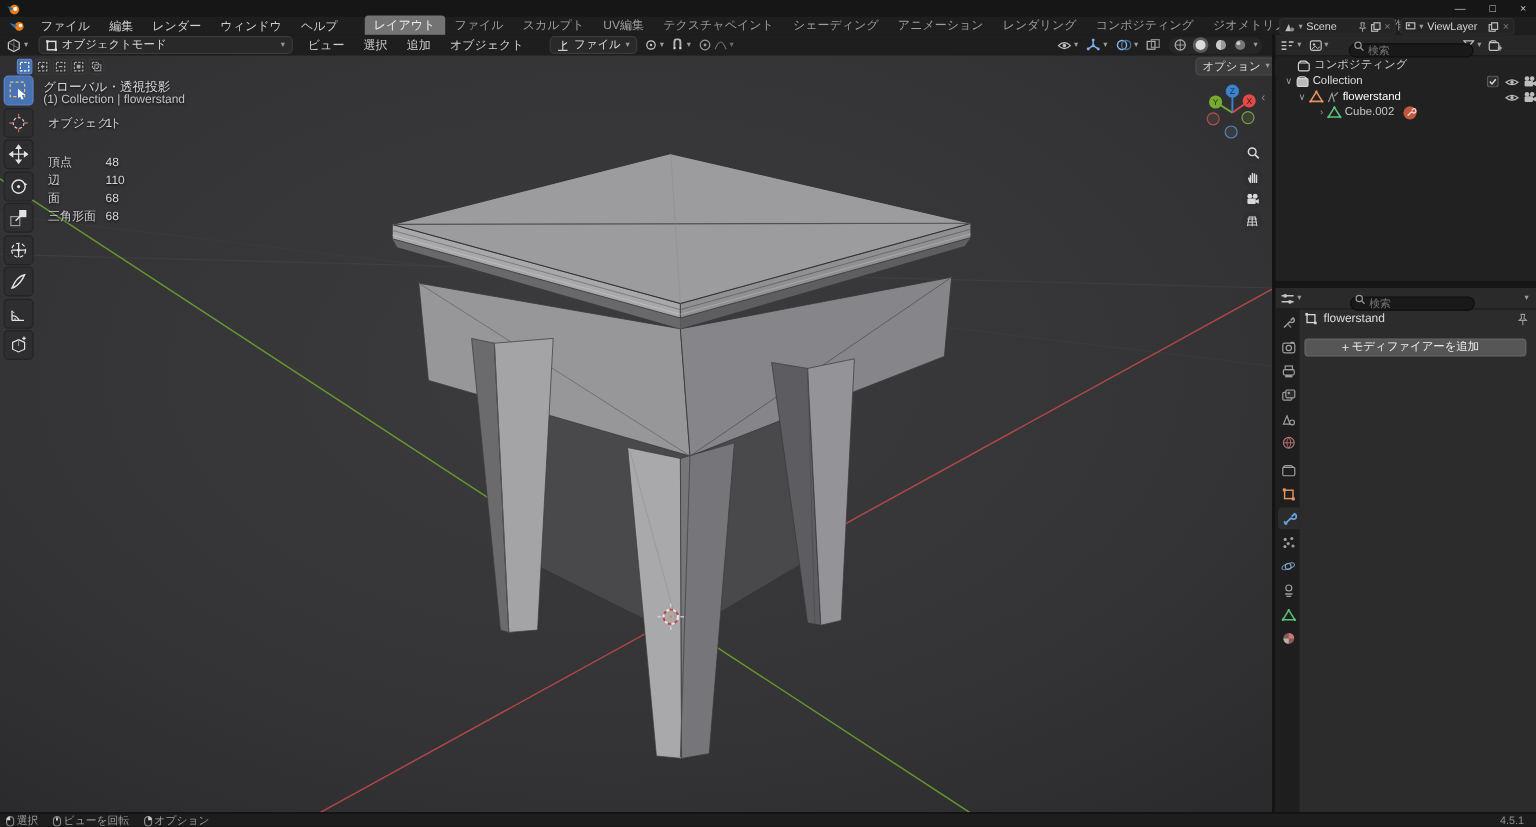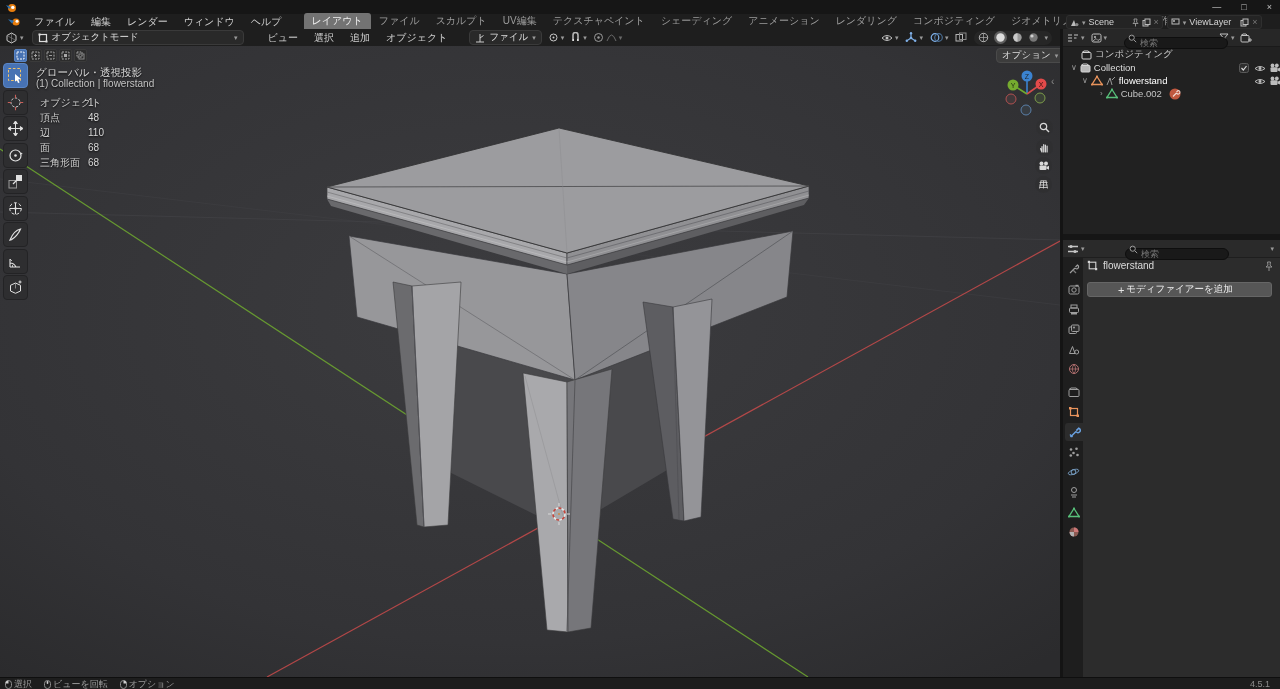--- a/index.html
+++ b/index.html
@@ -129,21 +129,21 @@
     </div>
     <div class="pill" style="margin-left:8px;width:200px">
       <svg width="10" height="10" viewBox="0 0 10 10">
           <rect x="1.5" y="1.5" width="7" height="7" fill="none" stroke="#ddd" stroke-width="1.2"></rect>
           <rect x="0.5" y="0.5" width="2" height="2" fill="#ddd"></rect>
           <rect x="7.5" y="7.5" width="2" height="2" fill="#ddd"></rect>
         </svg>
       <span style="flex:1">オブジェクトモード</span>
       <span class="chev">▾</span>
     </div>
-    <span class="menu" style="margin-left:16px">ビュー</span>
+    <span class="menu" style="margin-left:5px">ビュー</span>
     <span class="menu">選択</span>
     <span class="menu">追加</span>
     <span class="menu">オブジェクト</span>
     <div class="pill" style="margin-left:14px">
       <svg width="10" height="10" viewBox="0 0 10 10">
           <path d="M5 1 V9 M1 9 H9 M5 5 L8.5 2.5" stroke="#ccc" stroke-width="1" fill="none"></path>
         </svg>
       <span>ファイル</span>
       <span class="chev">▾</span>
     </div>
@@ -381,21 +381,21 @@
         <path d="M8.5 4 L13.5 6.3 V12 L8.5 14.3 L3.5 12 V6.3 Z" fill="none" stroke="#e2e2e2"></path>
         <path d="M8.5 4 V9.5? M3.5 6.3 L8.5 8.6 L13.5 6.3 M8.5 8.6 V14.3" fill="none" stroke="#9a9a9a" stroke-width=".8"></path>
         <path d="M13 1.5 V4.5 M11.5 3 H14.5" stroke="#e2e2e2" stroke-width="1"></path>
       </svg>
     </div>
 
   <div class="abs ovl" style="left:36px;top:66px;font-size:10.5px">グローバル・透視投影</div>
   <div class="abs ovl" style="left:36px;top:78px;color:#c4c4c4">(1) Collection | flowerstand</div>
   <div class="abs" style="left:40px;top:96px">
     <div class="ovl"><span class="statlbl">オブジェクト</span><span>1</span></div>
-    <div class="ovl" style="margin-top:1px"><span class="statlbl">頂点</span><span>48</span></div>
+    <div class="ovl" style="margin-top:18px"><span class="statlbl">頂点</span><span>48</span></div>
     <div class="ovl" style="margin-top:1px"><span class="statlbl">辺</span><span>110</span></div>
     <div class="ovl" style="margin-top:1px"><span class="statlbl">面</span><span>68</span></div>
     <div class="ovl" style="margin-top:1px"><span class="statlbl">三角形面</span><span>68</span></div>
   </div>
 
   <div class="abs pill" style="left:996px;top:48px;background:#3c3c3c;border-color:#4a4a4a">
     <span>オプション</span>
       <span class="chev">▾</span>
   </div>
   <div class="abs" style="left:1051px;top:76px;color:#8a8a8a;font-size:10px">‹</div>

